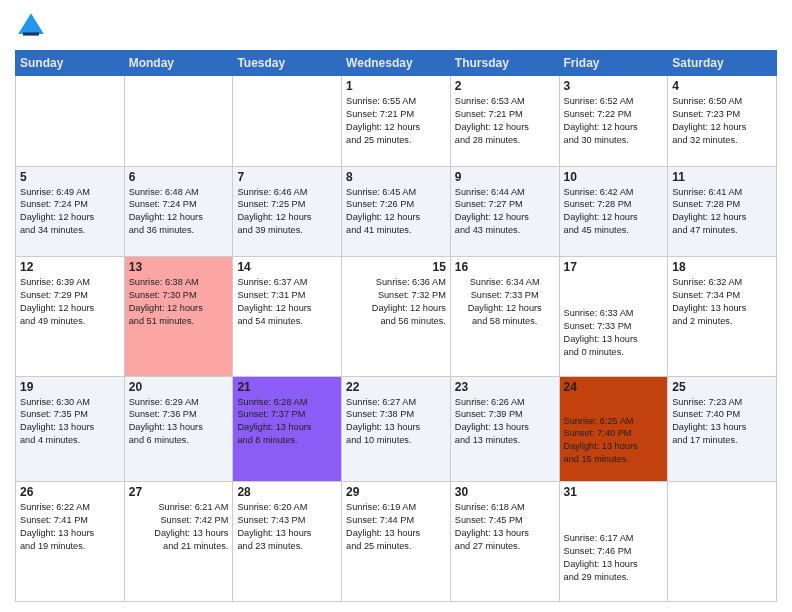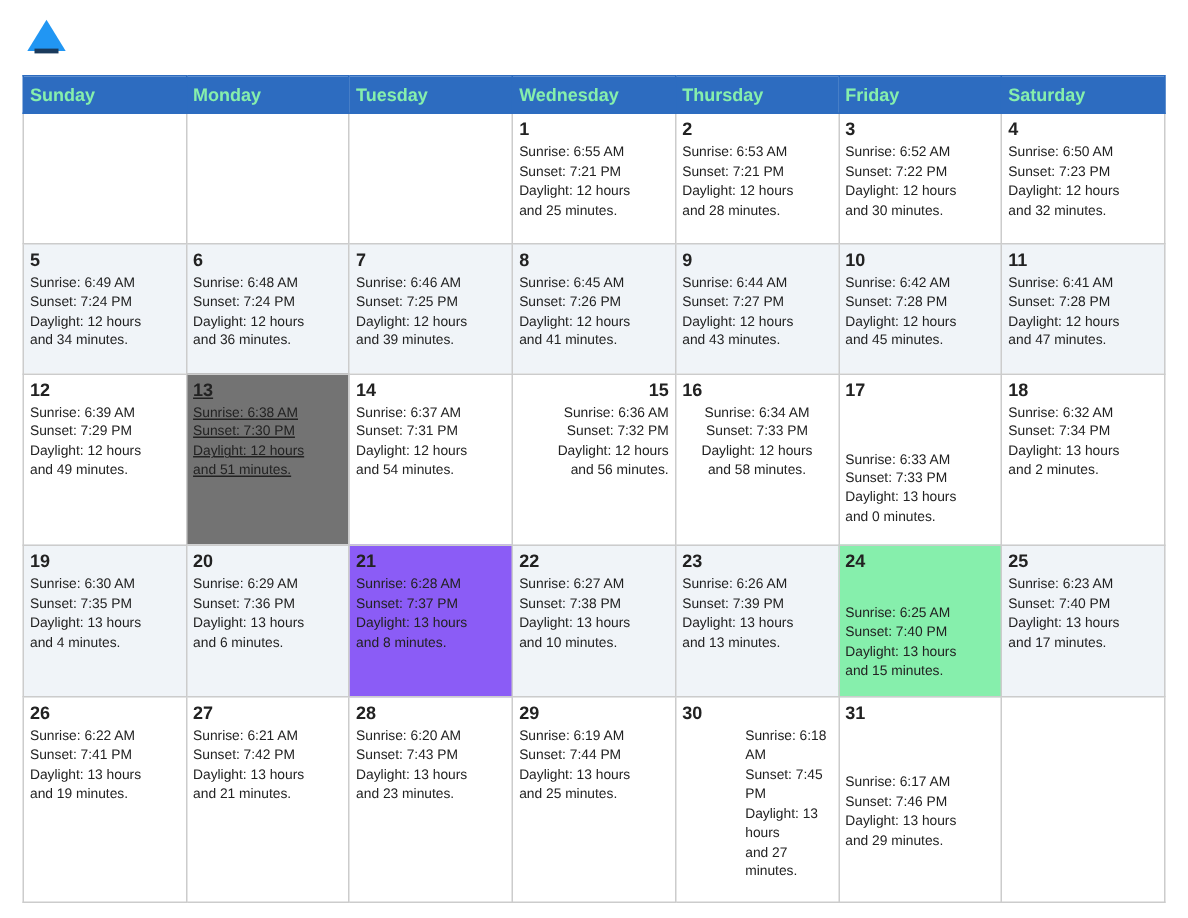--- a/index.html
+++ b/index.html
@@ -55,21 +55,21 @@
     }
     .calendar {
       flex: 1;
       border: 1px solid #ccc;
       border-collapse: collapse;
       width: 100%;
       table-layout: fixed;
     }
     .calendar th {
       background: #2d6cc0;
-      color: #86efac;
+      color: #e5e5e5;
       font-size: 12px;
       font-weight: bold;
       padding: 5px 4px;
       border: 1px solid #2d6cc0;
       text-align: left;
     }
     .calendar td {
       vertical-align: top;
       border: 1px solid #ccc;
       padding: 3px 4px;
@@ -218,21 +218,21 @@
           </td>
         </tr>
         <tr>
           <td style="background: rgb(255, 255, 255);">
             <span class="day-number">12</span>
             <div class="day-info" style="white-space: pre-line;">Sunrise: 6:39 AM
 Sunset: 7:29 PM
 Daylight: 12 hours
 and 49 minutes.</div>
           </td>
-          <td style="background: #737373; text-decoration: underline;">
+          <td style="background: #fca5a5;">
             <span class="day-number">13</span>
             <div class="day-info" style="white-space: pre-line;">Sunrise: 6:38 AM
 Sunset: 7:30 PM
 Daylight: 12 hours
 and 51 minutes.</div>
           </td>
           <td style="background: rgb(255, 255, 255);">
             <span class="day-number">14</span>
             <div class="day-info" style="white-space: pre-line;">Sunrise: 6:37 AM
 Sunset: 7:31 PM
@@ -297,67 +297,67 @@
 Daylight: 13 hours
 and 10 minutes.</div>
           </td>
           <td style="background: rgb(240, 244, 248);">
             <span class="day-number">23</span>
             <div class="day-info" style="white-space: pre-line;">Sunrise: 6:26 AM
 Sunset: 7:39 PM
 Daylight: 13 hours
 and 13 minutes.</div>
           </td>
-          <td style="background: #86efac;">
+          <td style="background: #c2410c;">
             <span class="day-number">24</span>
             <div class="day-info" style="white-space: pre-line; margin-top: 21px;">Sunrise: 6:25 AM
 Sunset: 7:40 PM
 Daylight: 13 hours
 and 15 minutes.</div>
           </td>
           <td style="background: rgb(240, 244, 248);">
             <span class="day-number">25</span>
-            <div class="day-info" style="white-space: pre-line;">Sunrise: 6:23 AM
+            <div class="day-info" style="white-space: pre-line;">Sunrise: 7:23 AM
 Sunset: 7:40 PM
 Daylight: 13 hours
 and 17 minutes.</div>
           </td>
         </tr>
         <tr>
           <td style="background: rgb(255, 255, 255);">
             <span class="day-number">26</span>
             <div class="day-info" style="white-space: pre-line;">Sunrise: 6:22 AM
 Sunset: 7:41 PM
 Daylight: 13 hours
 and 19 minutes.</div>
           </td>
           <td style="background: rgb(255, 255, 255);">
             <span class="day-number">27</span>
-            <div class="day-info" style="white-space: pre-line;">Sunrise: 6:21 AM
+            <div class="day-info" style="white-space: pre-line; text-align: right;">Sunrise: 6:21 AM
 Sunset: 7:42 PM
 Daylight: 13 hours
 and 21 minutes.</div>
           </td>
           <td style="background: rgb(255, 255, 255);">
             <span class="day-number">28</span>
             <div class="day-info" style="white-space: pre-line;">Sunrise: 6:20 AM
 Sunset: 7:43 PM
 Daylight: 13 hours
 and 23 minutes.</div>
           </td>
           <td style="background: rgb(255, 255, 255);">
             <span class="day-number">29</span>
             <div class="day-info" style="white-space: pre-line;">Sunrise: 6:19 AM
 Sunset: 7:44 PM
 Daylight: 13 hours
 and 25 minutes.</div>
           </td>
           <td style="background: rgb(255, 255, 255);">
             <span class="day-number">30</span>
-            <div class="day-info" style="white-space: pre-line; margin-left: 42px;">Sunrise: 6:18 AM
+            <div class="day-info" style="white-space: pre-line;">Sunrise: 6:18 AM
 Sunset: 7:45 PM
 Daylight: 13 hours
 and 27 minutes.</div>
           </td>
           <td style="background: rgb(255, 255, 255);">
             <span class="day-number">31</span>
             <div class="day-info" style="white-space: pre-line; margin-top: 33px;">Sunrise: 6:17 AM
 Sunset: 7:46 PM
 Daylight: 13 hours
 and 29 minutes.</div>

